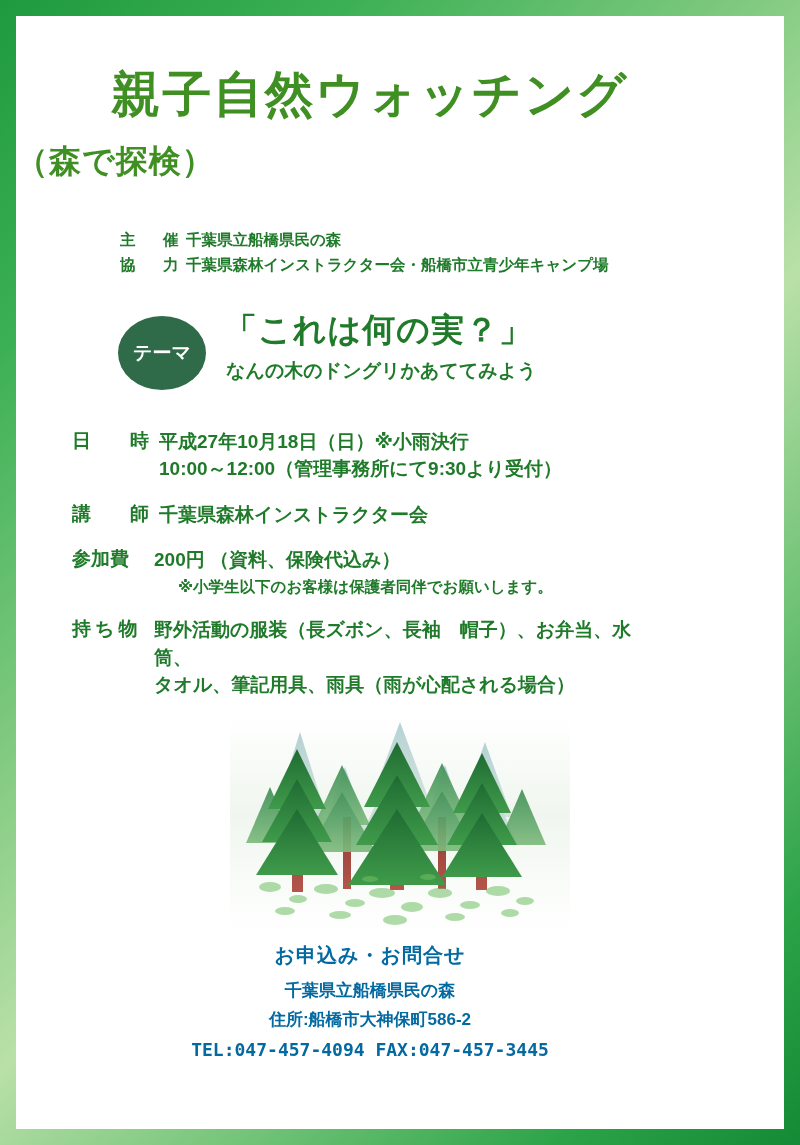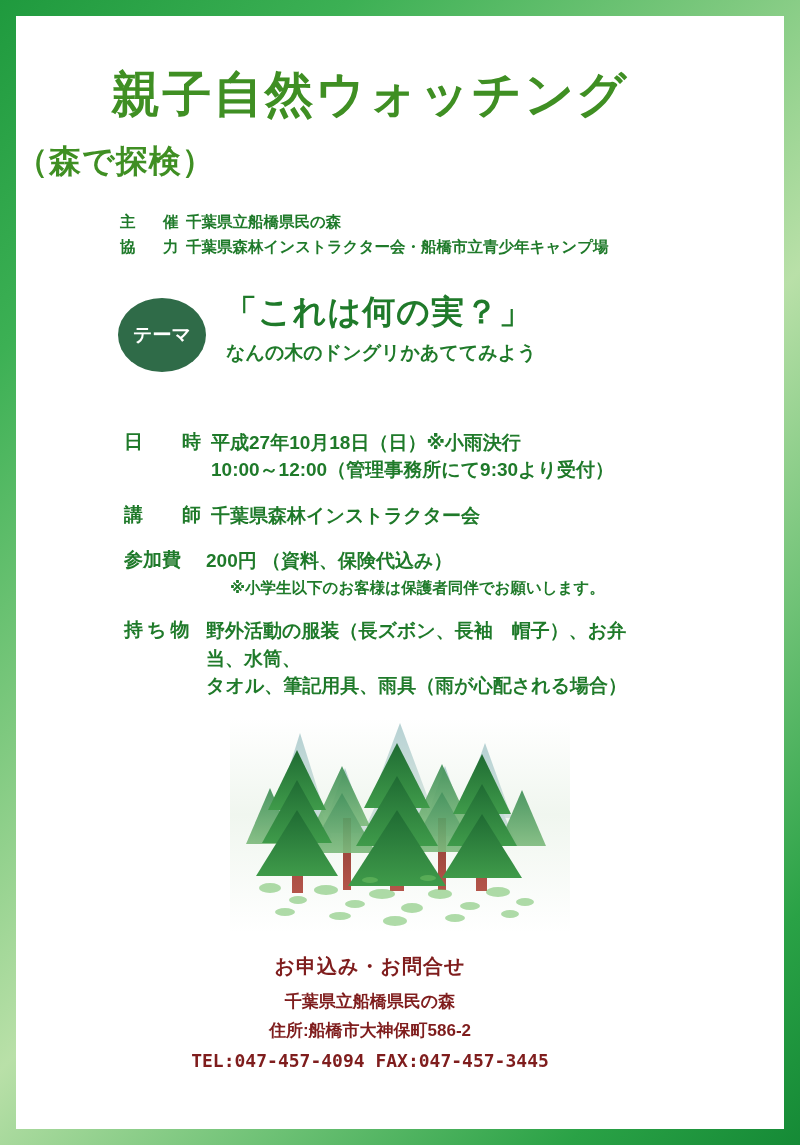--- a/index.html
+++ b/index.html
@@ -57,21 +57,21 @@
     padding-top: 12px;
     text-align: left;
     font-size: 32px;
     font-weight: bold;
     color: #3f8f23;
     letter-spacing: 1px;
     font-family: "DejaVu Sans", "Liberation Sans", sans-serif;
   }
 
   .org-block {
-    margin-top: 26px;
+    margin-top: 44px;
     padding-left: 104px;
     color: #1f7a2a;
     font-size: 15.5px;
     line-height: 1.6;
     font-weight: bold;
   }
   .org-row {
     white-space: nowrap;
   }
   .org-label {
@@ -114,22 +114,22 @@
   .theme-sub {
     position: absolute;
     left: 210px;
     top: 56px;
     font-size: 19px;
     font-weight: bold;
     color: #1f7a2a;
   }
 
   .details {
-    margin-top: 35px;
-    padding-left: 108px;
+    margin-top: 16px;
+    padding-left: 56px;
     padding-right: 60px;
   }
   .detail-row {
     display: flex;
     margin-bottom: 18px;
     color: #1f7a2a;
   }
   .detail-label {
     flex: 0 0 82px;
     font-size: 19px;
@@ -159,23 +159,23 @@
   }
   .illus-canvas {
     position: absolute;
     left: 214px;
     top: 0;
     width: 340px;
     height: 215px;
   }
 
   .contact {
-    margin-top: 20px;
+    margin-top: 10px;
     text-align: center;
-    color: #7f1d1d;
+    color: #0369a1;
   }
   .contact-heading {
     font-size: 20px;
     font-weight: bold;
     letter-spacing: 1px;
   }
   .contact-line {
     font-size: 17px;
     font-weight: bold;
     margin-top: 10px;

